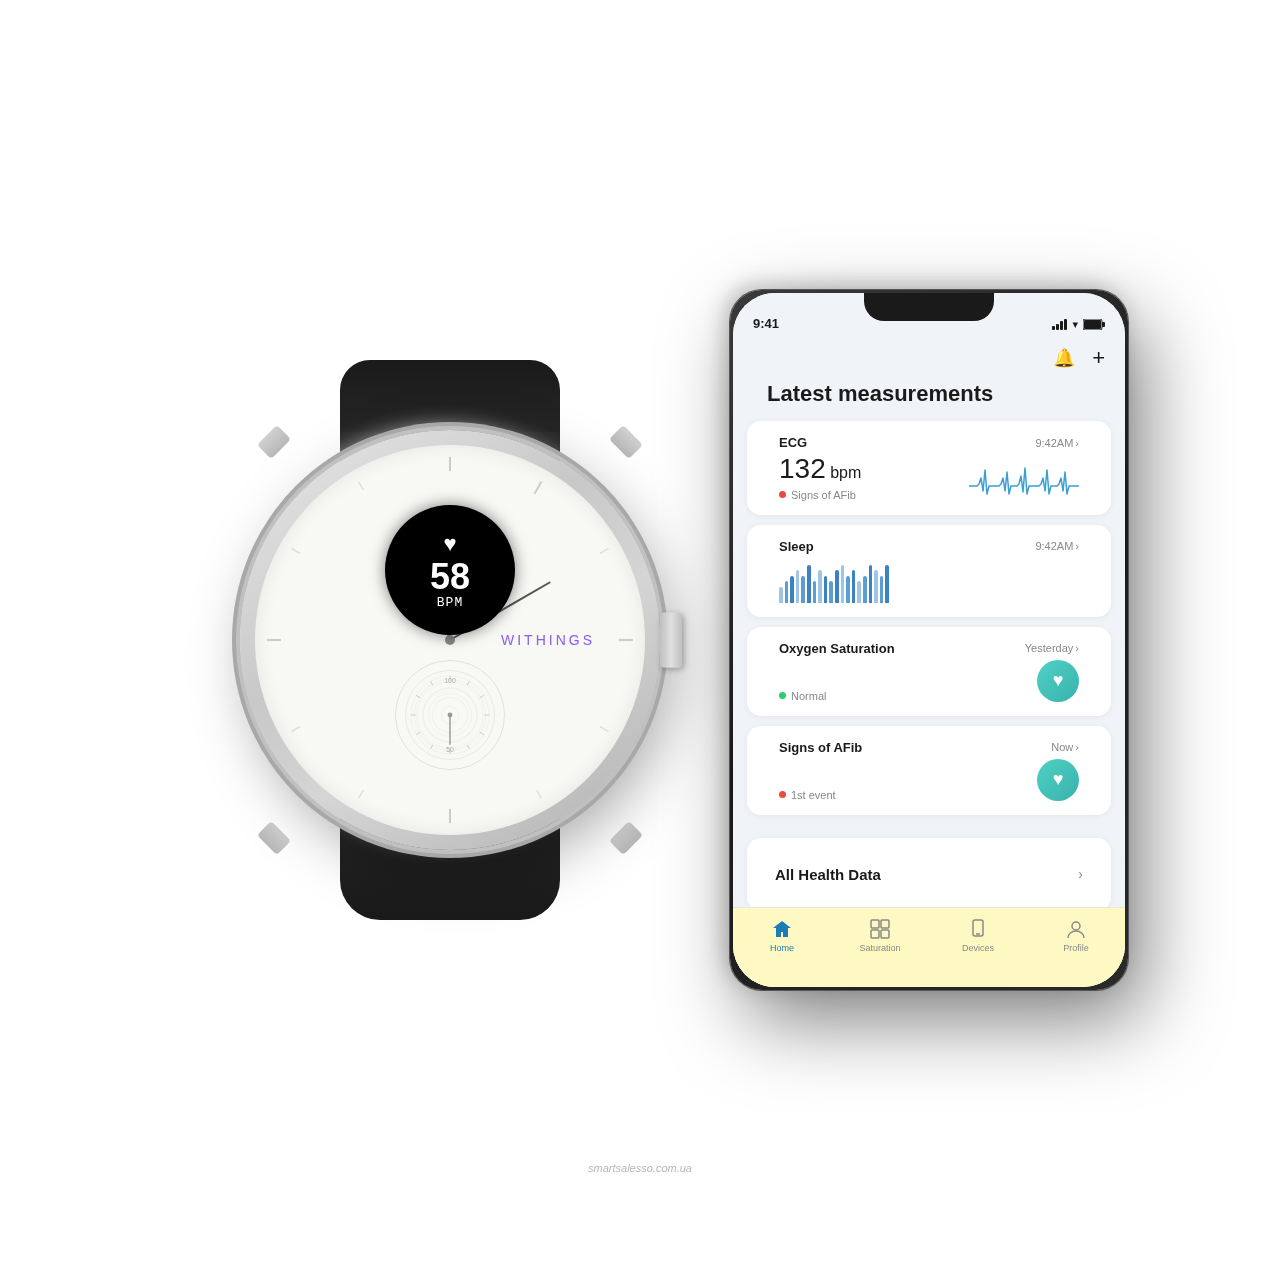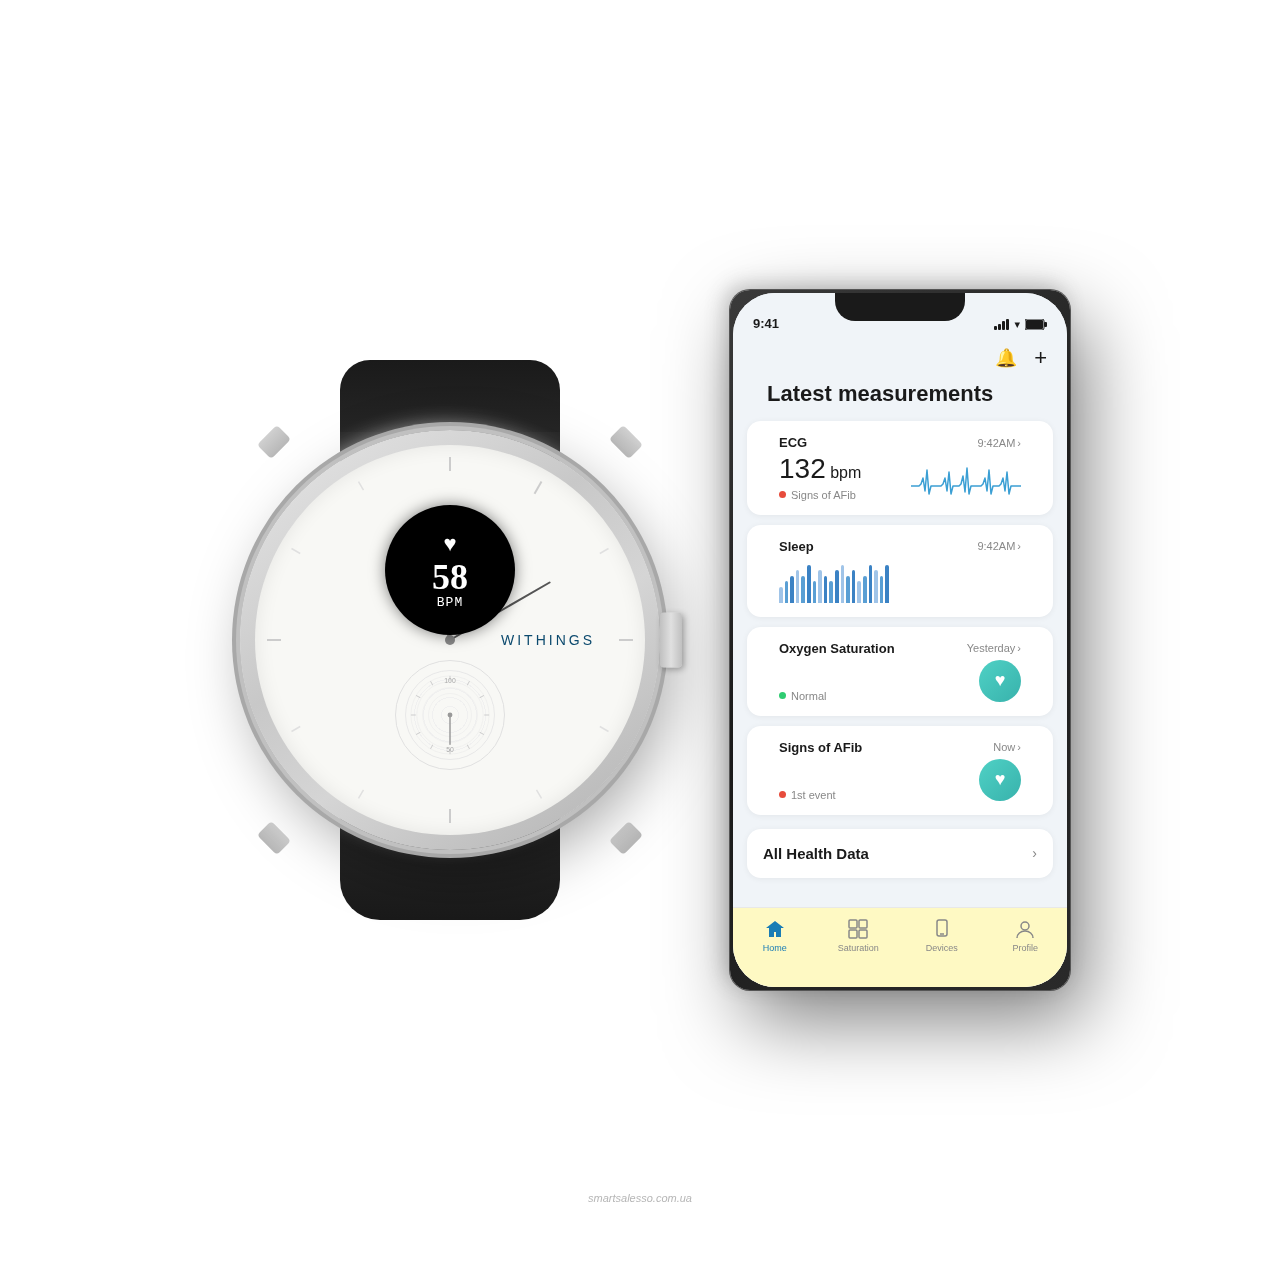--- a/index.html
+++ b/index.html
@@ -128,41 +128,41 @@
       color: white;
       font-size: 22px;
       margin-bottom: 2px;
     }
 
     .bpm-number {
       color: white;
       font-size: 36px;
       font-weight: 700;
       line-height: 1;
-      font-family: Liberation Serif, serif;
+      font-family: Liberation Sans, sans-serif;
     }
 
     .bpm-label {
       color: white;
       font-size: 13px;
       font-weight: 500;
       letter-spacing: 1px;
       font-family: 'Courier New', monospace;
     }
 
     
     .withings-text {
       position: absolute;
       right: 50px;
       top: 50%;
       transform: translateY(-50%);
       font-size: 14px;
       font-weight: 500;
       letter-spacing: 3px;
-      color: #0c4a6e;
+      color: #8b5cf6;
     }
 
     
     .sub-dial {
       position: absolute;
       bottom: 65px;
       left: 50%;
       transform: translateX(-50%);
       width: 110px;
       height: 110px;
@@ -197,24 +197,24 @@
     .lug-br { bottom: 72px; right: 50px; transform: rotate(-45deg); }
 
     
     .phone-container {
       position: relative;
       width: 340px;
       flex-shrink: 0;
     }
 
     .phone-outer {
-      width: 340px;
+      width: 398px;
       height: 700px;
       background: linear-gradient(145deg, #3a3a3a 0%, #1a1a1a 50%, #2a2a2a 100%);
-      border-radius: 20px;
+      border-radius: 32px;
       padding: 3px;
       box-shadow:
         0 0 0 1px #555,
         15px 30px 80px rgba(0,0,0,0.5),
         -5px -5px 20px rgba(80,80,80,0.3);
       position: relative;
       text-decoration: underline;
     }
 
     .phone-inner {
@@ -433,22 +433,22 @@
       align-items: center;
       justify-content: center;
       color: white;
       font-size: 18px;
     }
 
     
     .all-health-data {
       background: white;
       border-radius: 14px;
-      margin: 4px 14px;
-      padding: 16px;
+      margin: 13px 14px;
+      padding: 28px;
       display: flex;
       align-items: center;
       justify-content: space-between;
       box-shadow: 0 1px 6px rgba(0,0,0,0.06);
     }
 
     .all-health-label {
       font-size: 15px;
       font-weight: 600;
       color: #1a1a1a;
@@ -486,21 +486,21 @@
       color: #888;
     }
 
     .nav-label.active {
       color: #1a7db5;
     }
 
     
     .watermark {
       position: absolute;
-      bottom: 76px;
+      bottom: 106px;
       left: 50%;
       transform: translateX(-50%);
       font-size: 11px;
       color: rgba(150,150,150,0.7);
       white-space: nowrap;
       z-index: 20;
       font-style: italic;
     }
   </style>
 </head>

